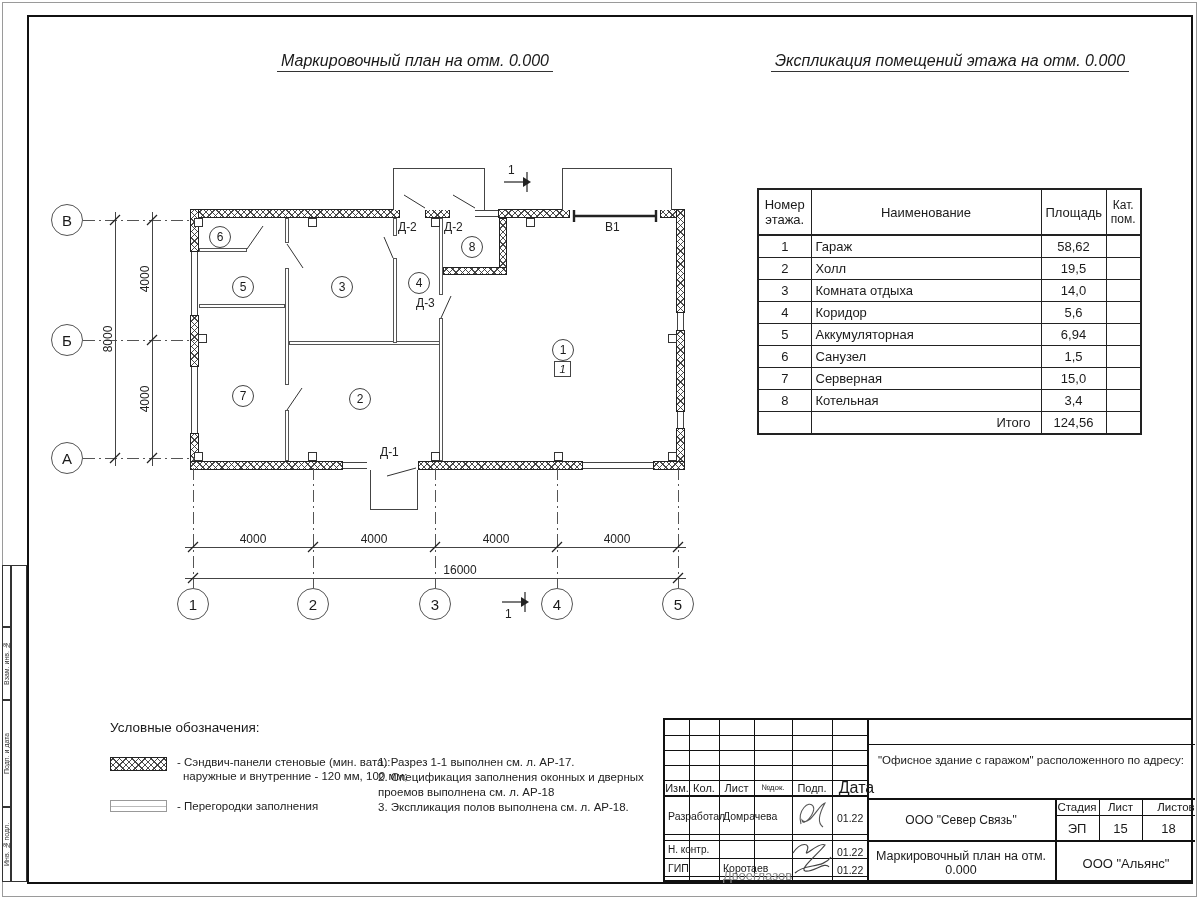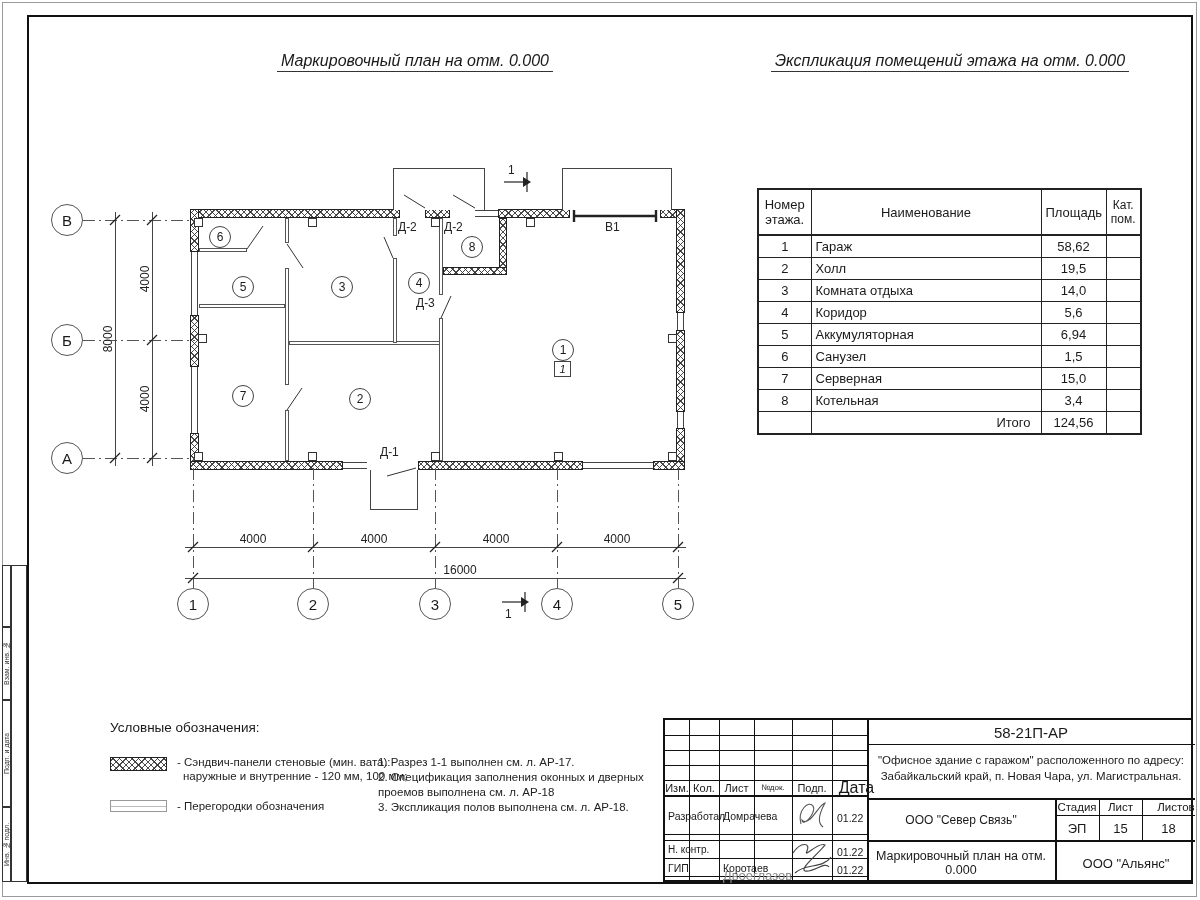--- a/index.html
+++ b/index.html
@@ -285,21 +285,21 @@
           </tr>
       </tbody>
     </table>
   </div>
 
   <div class="abs" style="left:110px;top:720px;font-size:13.5px;">Условные обозначения:</div>
   <div class="abs hatch" style="left:110px;top:757px;width:57px;height:14px;"></div>
   <div class="abs note" style="left:177px;top:755px;">- Сэндвич-панели стеновые (мин. вата):</div>
   <div class="abs note" style="left:183px;top:769px;">наружные и внутренние - 120 мм, 100 мм;</div>
   <div class="abs legend-swatch2" style="left:110px;top:800px;width:57px;height:12px;"></div>
-  <div class="abs note" style="left:177px;top:799px;">- Перегородки обозначения</div>
+  <div class="abs note" style="left:177px;top:799px;">- Перегородки заполнения</div>
 
   <div class="abs note" style="left:378px;top:755px;">1. Разрез 1-1 выполнен см. л. АР-17.</div>
   <div class="abs note" style="left:378px;top:770px;">2. Спецификация заполнения оконных и дверных</div>
   <div class="abs note" style="left:378px;top:785px;">проемов выполнена см. л. АР-18</div>
   <div class="abs note" style="left:378px;top:800px;">3. Экспликация полов выполнена см. л. АР-18.</div>
 
   <div class="abs" style="left:663px;top:718px;width:530px;height:164px;border:2px solid #111;">
 
     <div class="abs tbline" style="left:24px;top:0;width:1px;height:164px;"></div>
     <div class="abs tbline" style="left:54px;top:0;width:1px;height:164px;"></div>
@@ -343,23 +343,21 @@
     </svg>
 
     <div class="abs tbline" style="left:202px;top:24px;width:328px;height:1px;"></div>
     <div class="abs tbline" style="left:202px;top:78px;width:328px;height:2px;"></div>
     <div class="abs tbline" style="left:202px;top:120px;width:328px;height:2px;"></div>
     <div class="abs tbline" style="left:390px;top:78px;width:2px;height:86px;"></div>
     <div class="abs tbline" style="left:434px;top:78px;width:1px;height:42px;"></div>
     <div class="abs tbline" style="left:477px;top:78px;width:1px;height:42px;"></div>
     <div class="abs tbline" style="left:390px;top:95px;width:140px;height:1px;"></div>
 
-    <div class="abs tbtxt" style="left:202px;top:0;width:328px;height:24px;font-size:15px;">58-21П-АР</div>
     <div class="abs tbtxt" style="left:202px;top:32px;width:328px;height:16px;font-size:11.5px;">"Офисное здание с гаражом" расположенного по адресу:</div>
-    <div class="abs tbtxt" style="left:202px;top:48px;width:328px;height:16px;font-size:11.5px;">Забайкальский край, п. Новая Чара, ул. Магистральная.</div>
     <div class="abs tbtxt" style="left:202px;top:80px;width:188px;height:40px;font-size:12px;">ООО "Север Связь"</div>
     <div class="abs tbtxt" style="left:390px;top:78px;width:44px;height:17px;font-size:11.5px;">Стадия</div>
     <div class="abs tbtxt" style="left:434px;top:78px;width:43px;height:17px;font-size:11.5px;">Лист</div>
     <div class="abs tbtxt" style="left:477px;top:78px;width:68px;height:17px;font-size:11.5px;">Листов</div>
     <div class="abs tbtxt" style="left:390px;top:96px;width:44px;height:24px;font-size:13px;">ЭП</div>
     <div class="abs tbtxt" style="left:434px;top:96px;width:43px;height:24px;font-size:13px;">15</div>
     <div class="abs tbtxt" style="left:477px;top:96px;width:53px;height:24px;font-size:13px;">18</div>
     <div class="abs tbtxt" style="left:202px;top:122px;width:188px;height:42px;font-size:12.5px;">Маркировочный план на отм. 0.000</div>
     <div class="abs tbtxt" style="left:392px;top:122px;width:138px;height:42px;font-size:13px;">ООО "Альянс"</div>
   </div>

